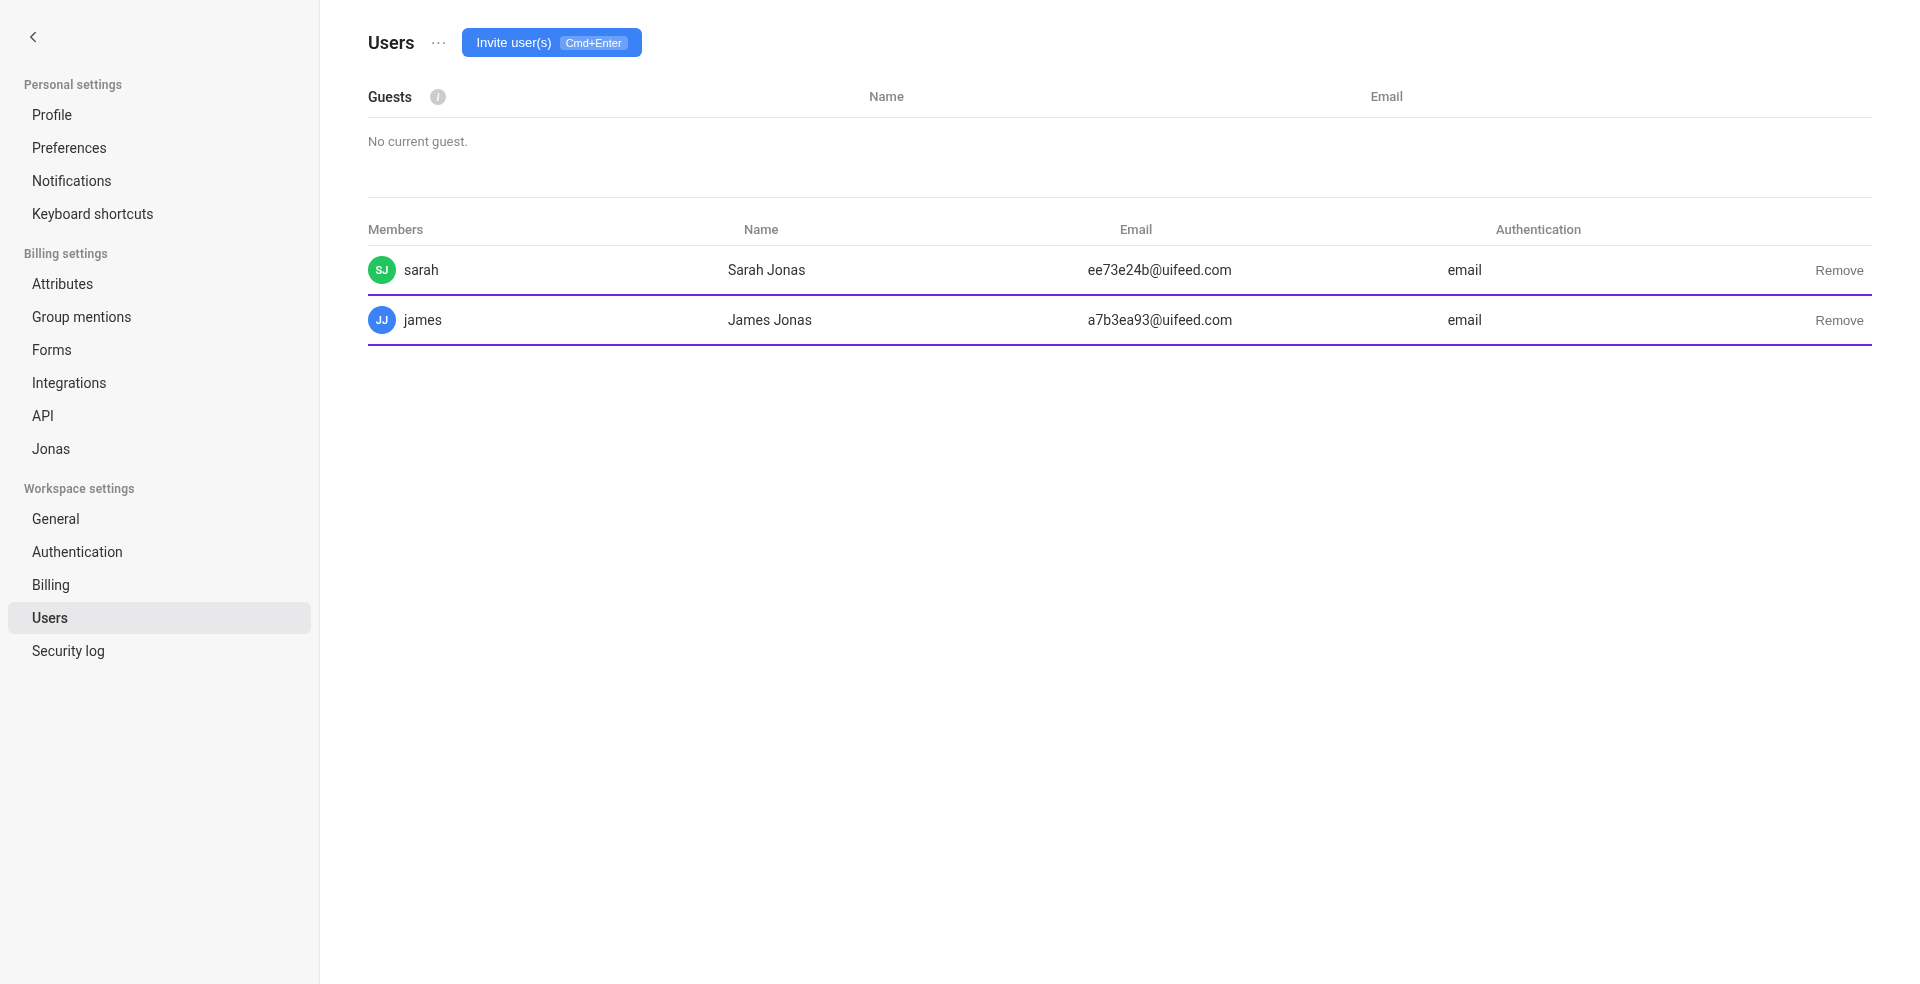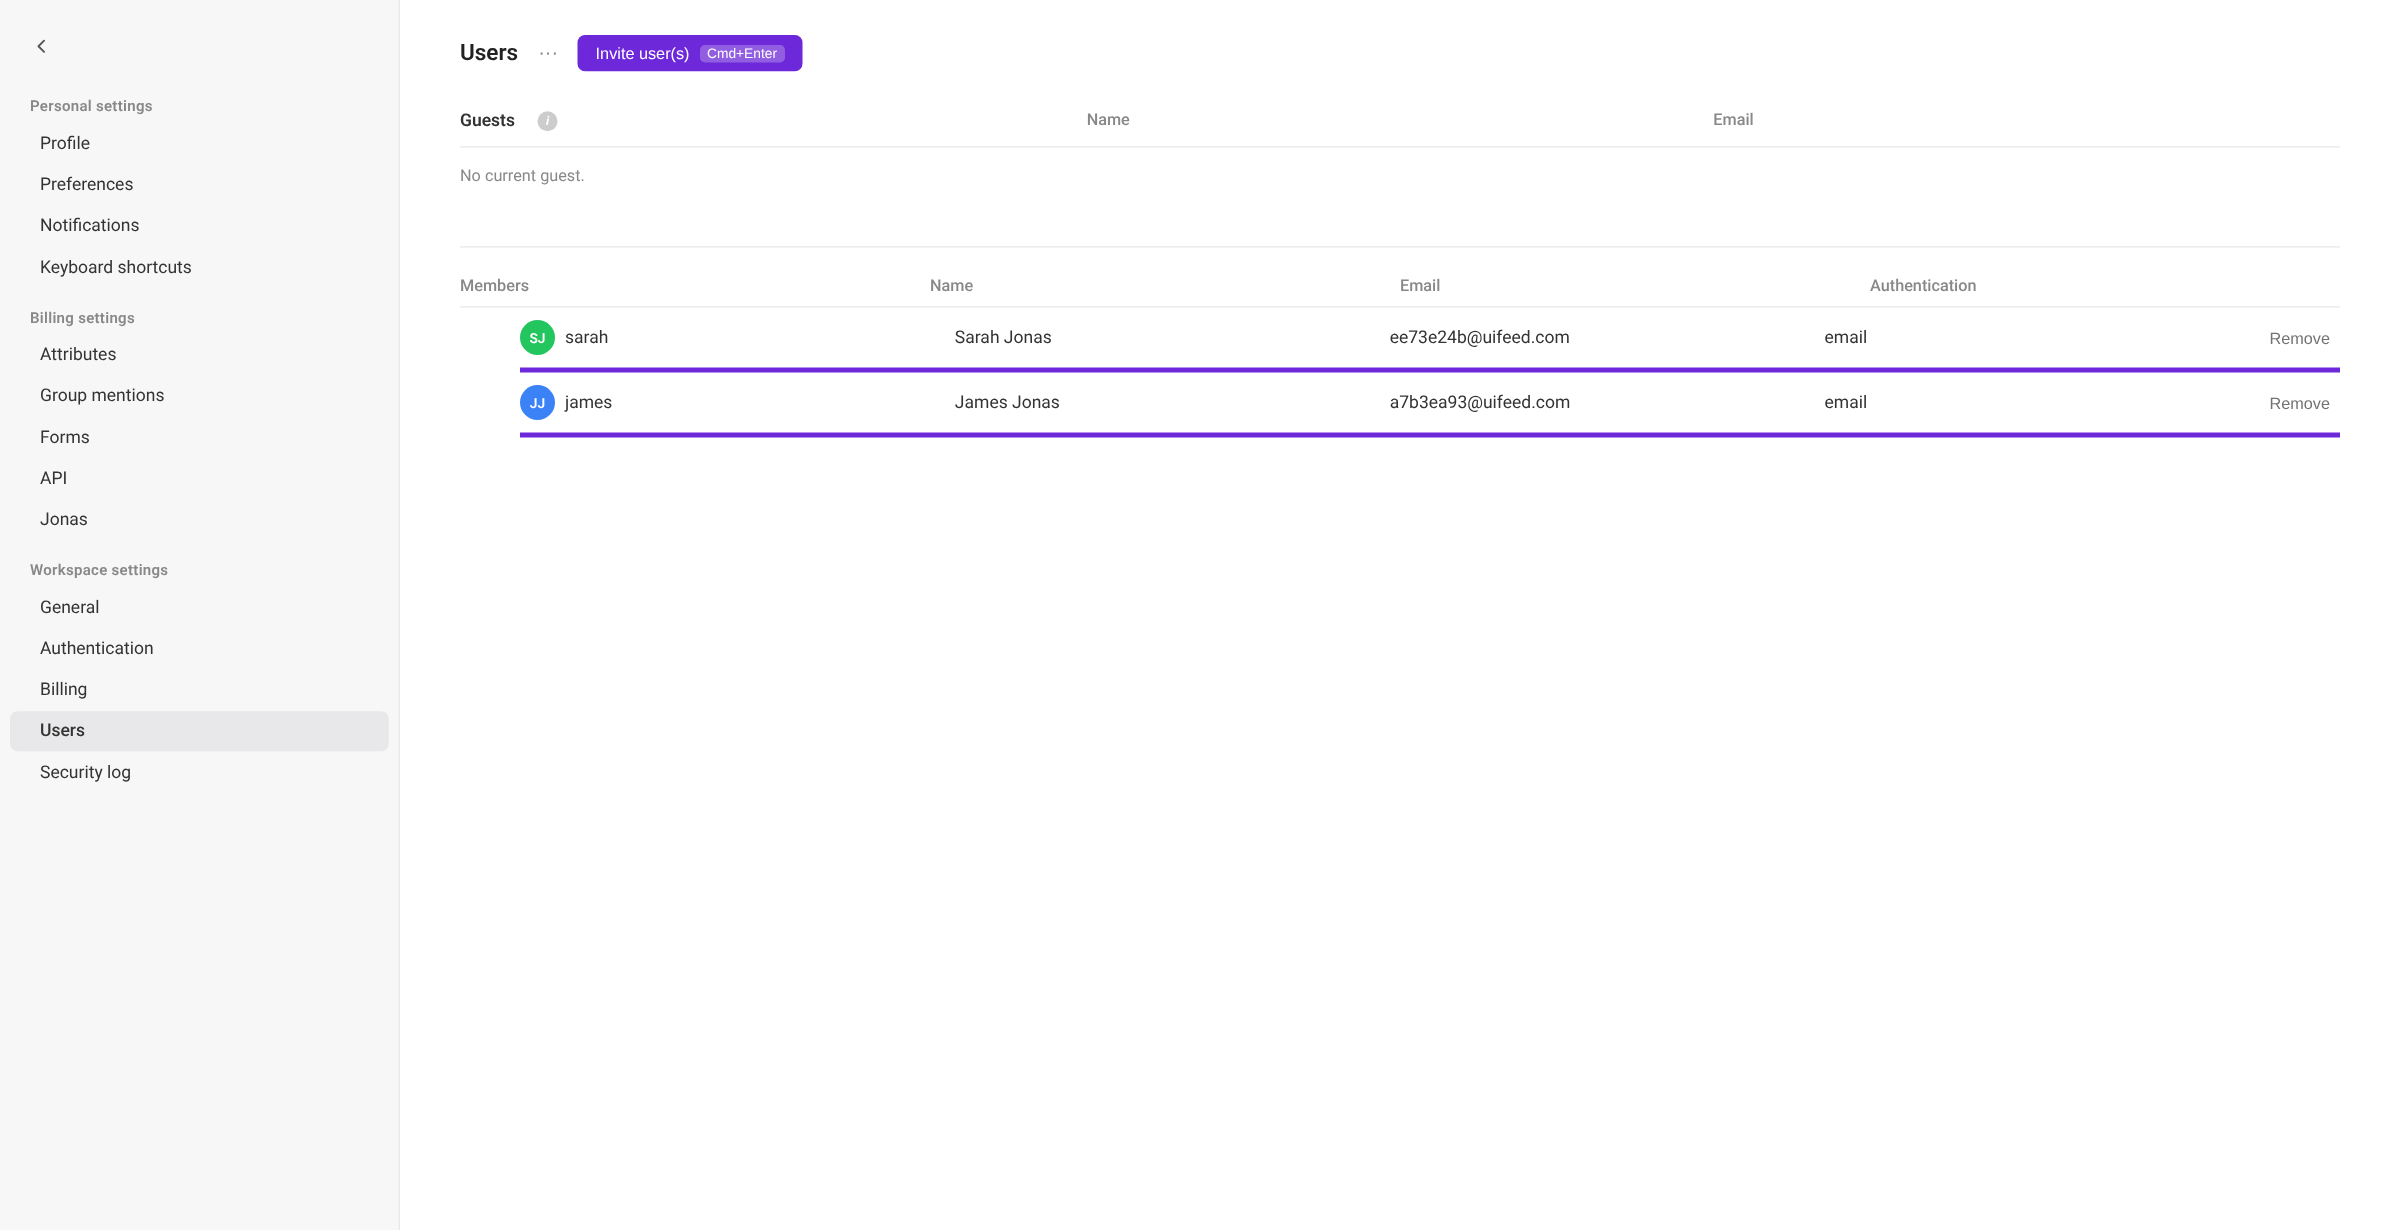--- a/index.html
+++ b/index.html
@@ -87,21 +87,21 @@
       color: #888;
       font-size: 16px;
       padding: 2px 6px;
       border-radius: 4px;
     }
 
     .invite-btn {
       display: flex;
       align-items: center;
       gap: 8px;
-      background: #6d28d9;
+      background: #3b82f6;
       color: #fff;
       border: none;
       border-radius: 6px;
       padding: 7px 14px;
       cursor: pointer;
       font-size: 13px;
       font-weight: 500;
     }
     .invite-btn .shortcut {
       background: rgba(255,255,255,0.25);
@@ -164,22 +164,21 @@
     .empty-message {
       padding: 16px 0;
       color: #888;
       font-size: 13px;
     }
 
     .member-row {
       display: grid;
       align-items: center;
       padding: 10px 0;
-      border-bottom: 4px solid #6d28d9;
-      margin-left: 48px;
+      border-bottom: 2px solid #6d28d9;
     }
 
     .members-row-grid {
       grid-template-columns: 1fr 1fr 1fr 1fr auto;
     }
 
     .member-cell {
       display: flex;
       align-items: center;
       gap: 8px;
@@ -250,20 +249,23 @@
   <div class="sidebar-section-title">Billing settings</div>
 
   <div class="sidebar-item">
     <span>Attributes</span>
   </div>
   <div class="sidebar-item">
     <span>Group mentions</span>
   </div>
   <div class="sidebar-item">
     <span>Forms</span>
+  </div>
+  <div class="sidebar-item">
+    <span>Integrations</span>
   </div>
   <div class="sidebar-item">
     <span>API</span>
   </div>
   <div class="sidebar-item">
     <span>Jonas</span>
   </div>
 
   <div class="sidebar-section-title">Workspace settings</div>
 

